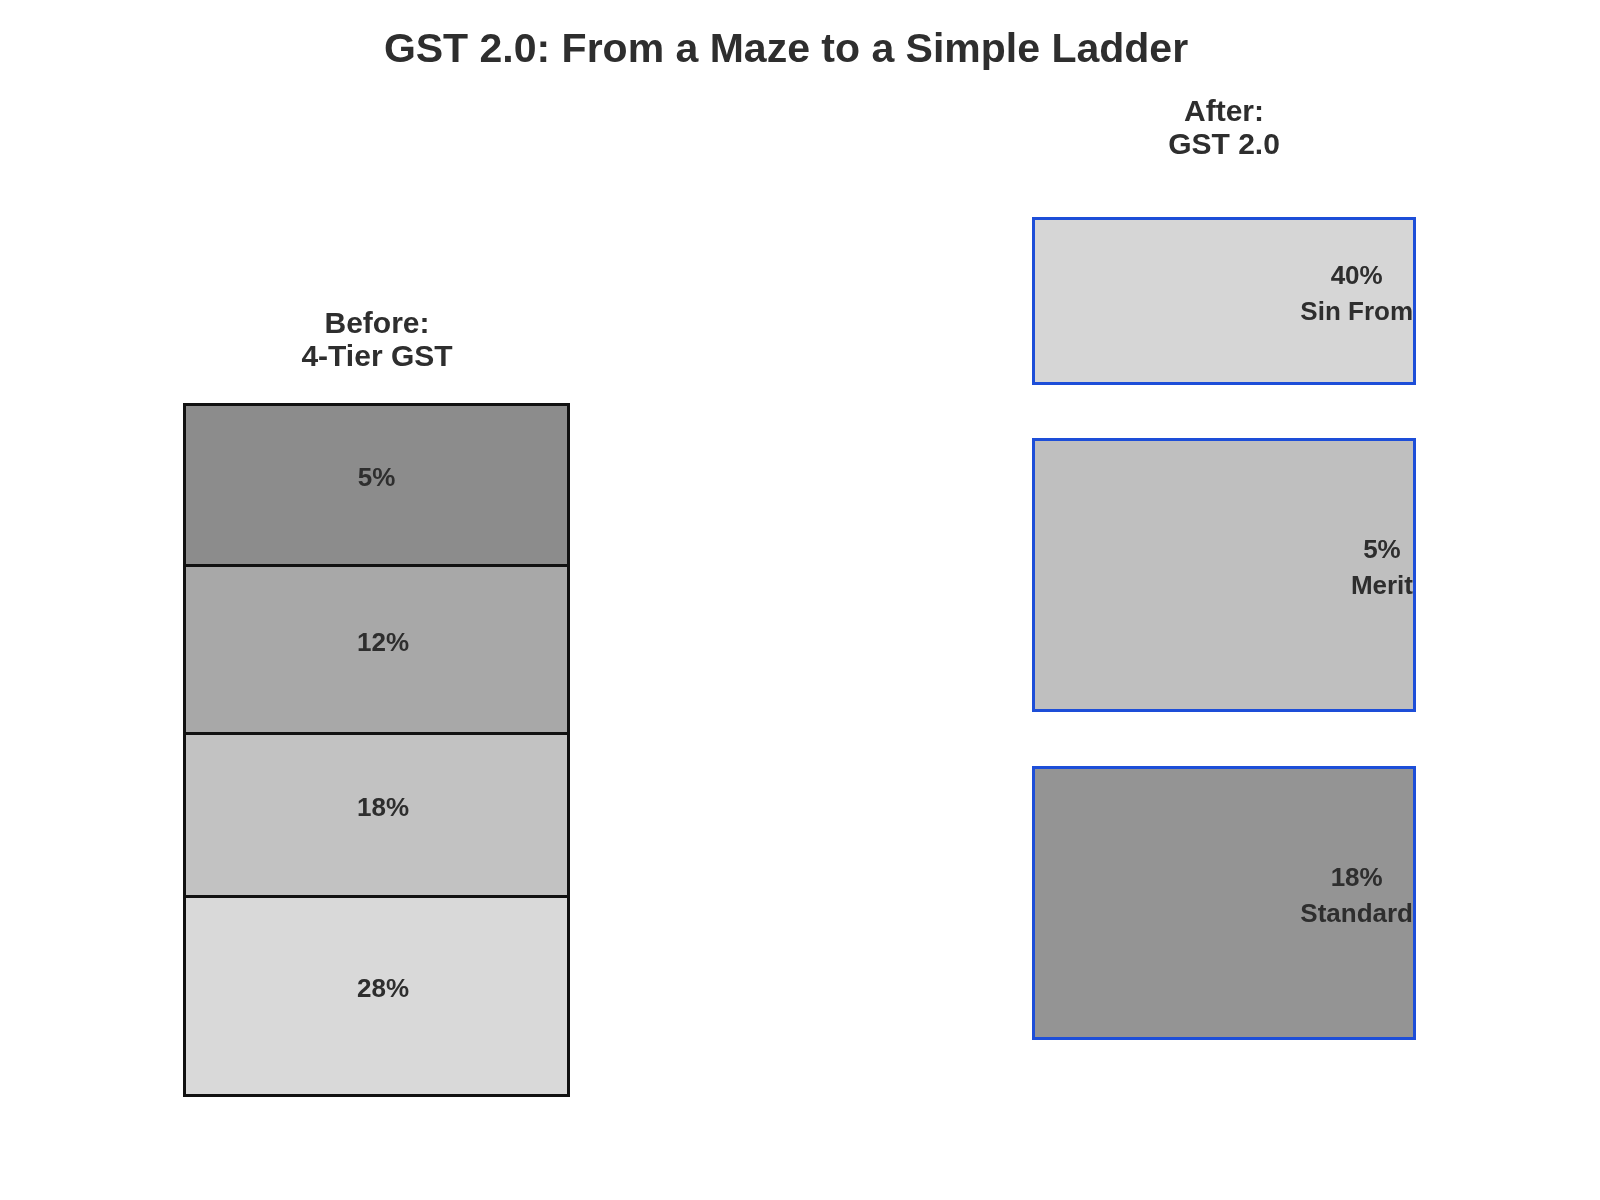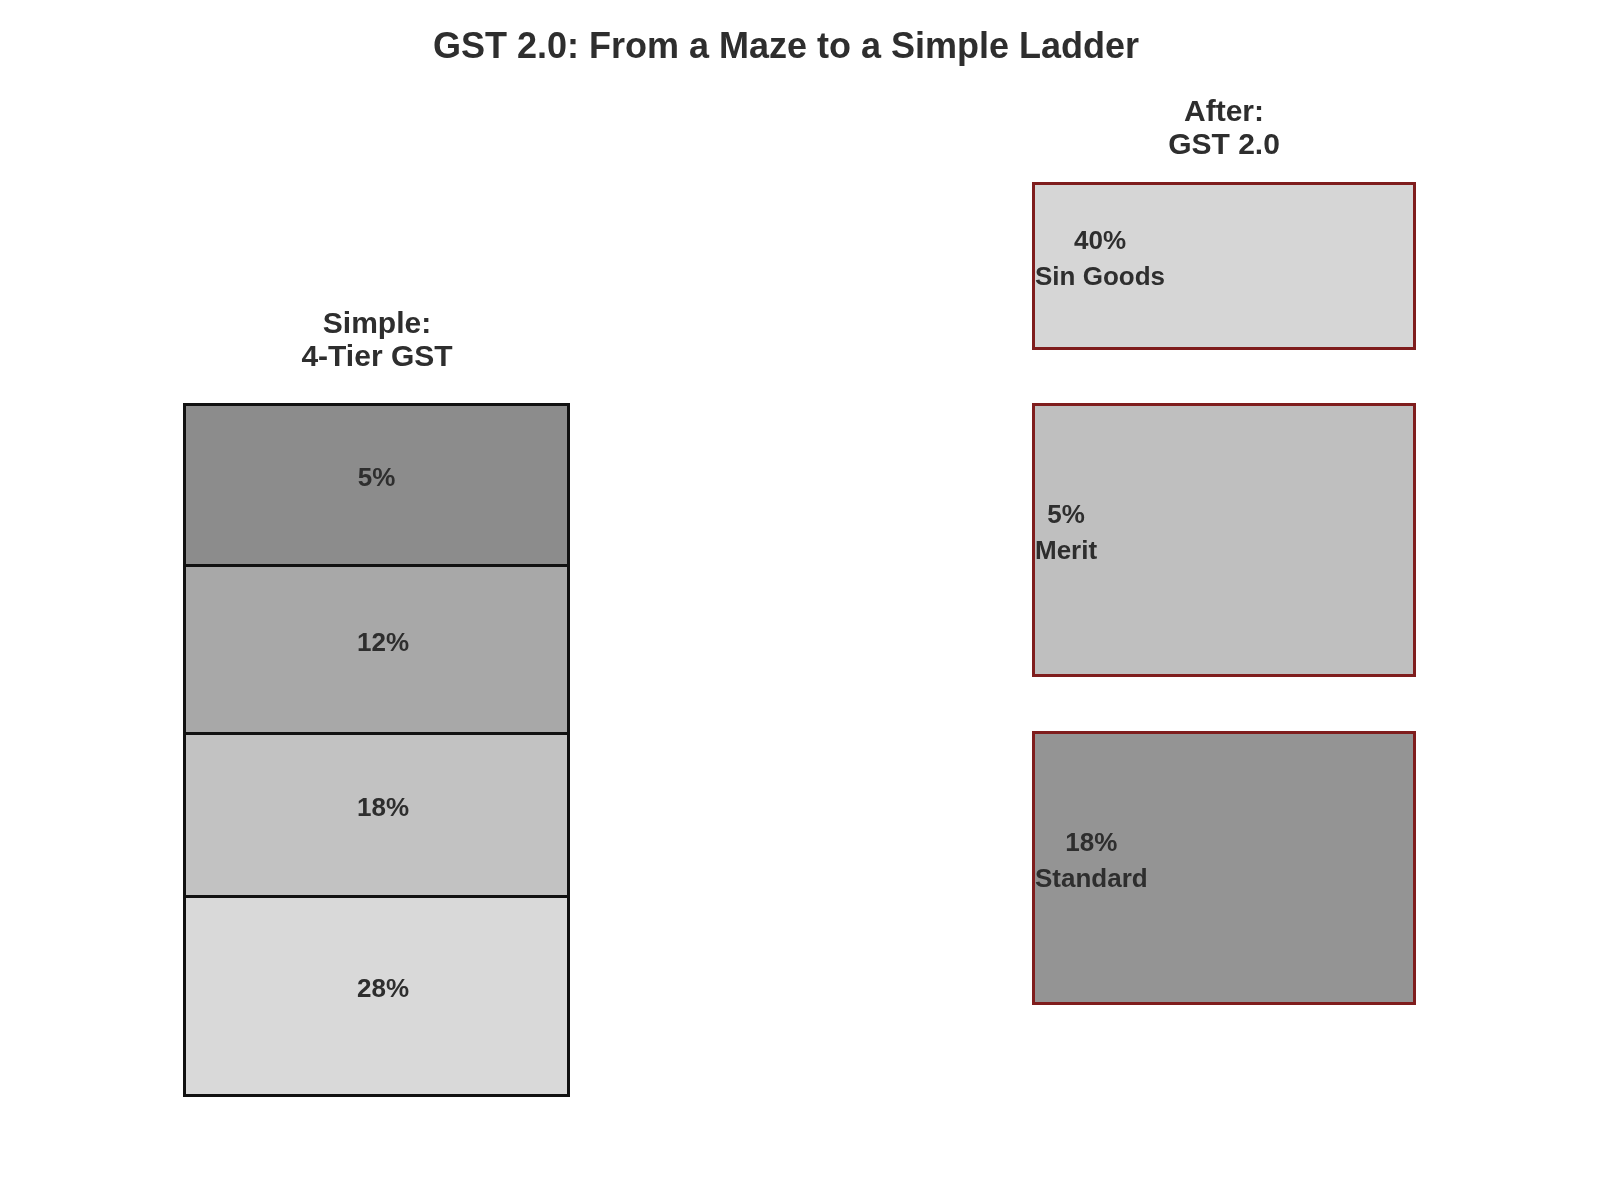--- a/index.html
+++ b/index.html
@@ -15,21 +15,21 @@
     font-family: "Liberation Sans", sans-serif;
     color: #2e2e2e;
     overflow: hidden;
   }
   .title {
     position: absolute;
     top: 25px;
     left: 786px;
     transform: translateX(-50%);
     margin: 0;
-    font-size: 36px;
+    font-size: 41px;
     font-weight: 700;
     white-space: nowrap;
     color: #2e2e2e;
   }
   .col-header {
     position: absolute;
     transform: translateX(-50%);
     text-align: center;
     font-size: 30px;
     font-weight: 700;
@@ -58,24 +58,25 @@
   #tier-0 { height: 164px; }
   #tier-1 { height: 171px; }
   #tier-2 { height: 166px; }
   #tier-3 { height: 202px; }
 
   .slab {
     position: absolute;
     left: 1032px;
     width: 384px;
     box-sizing: border-box;
-    border: 3px solid #7f1d1d;
+    border: 3px solid #1d4ed8;
     display: flex;
     align-items: center;
-    justify-content: flex-start;
+    justify-content: flex-end;
+    margin-top: 35px;
   }
   #slab-0 { top: 182px; height: 168px; }
   #slab-1 { top: 403px; height: 274px; }
   #slab-2 { top: 731px; height: 274px; }
 
   .box-label {
     font-size: 26px;
     font-weight: 700;
     line-height: 36px;
     text-align: center;
@@ -84,21 +85,21 @@
   }
 </style>
 </head>
 <body>
 
 <div class="canvas">
 
   <h1 class="title">GST 2.0: From a Maze to a Simple Ladder</h1>
 
   <div class="col-header" id="before-header">
-    <div>Simple:</div>
+    <div>Before:</div>
     <div>4-Tier GST</div>
   </div>
 
   <div class="col-header" id="after-header">
     <div>After:</div>
     <div>GST 2.0</div>
   </div>
 
   <div class="stack">
     <div class="tier" id="tier-0" style="background-color: rgb(140, 140, 140);">
@@ -111,21 +112,21 @@
       <span class="box-label">18%</span>
     </div>
     <div class="tier" id="tier-3" style="background-color: rgb(217, 217, 217);">
       <span class="box-label">28%</span>
     </div>
   </div>
 
   <div class="slab" id="slab-0" style="background-color: rgb(214, 214, 214);">
     <div class="box-label">
       <div>40%</div>
-      <div>Sin Goods</div>
+      <div>Sin From</div>
     </div>
   </div>
 
   <div class="slab" id="slab-1" style="background-color: rgb(191, 191, 191);">
     <div class="box-label">
       <div>5%</div>
       <div>Merit</div>
     </div>
   </div>
 

